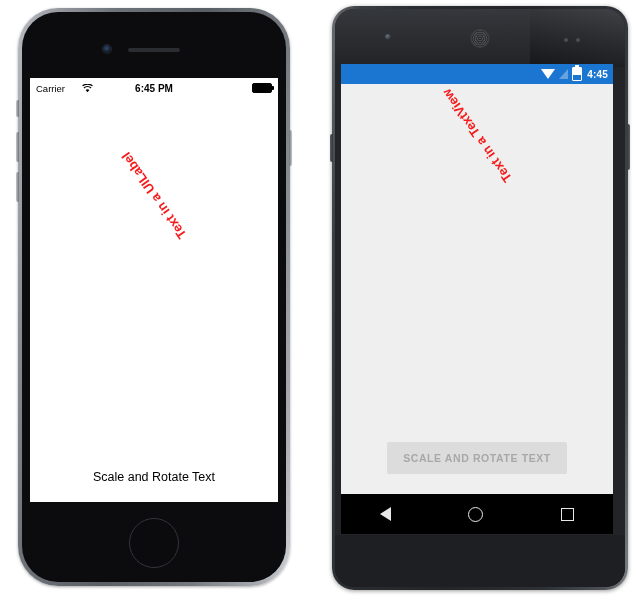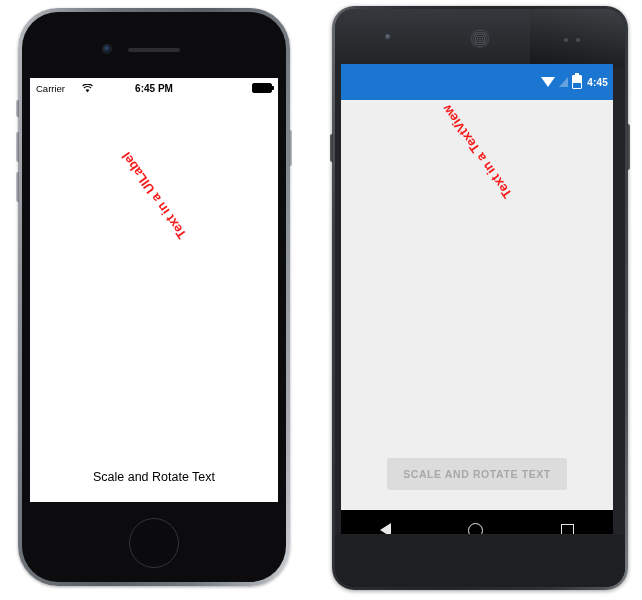--- a/index.html
+++ b/index.html
@@ -232,21 +232,21 @@
                  border-radius: 0 2px 2px 0; }
   .an-chin {
     position: absolute;
     left: 0; right: 0; bottom: 0;
     height: 52px;
     background: #1d1f22;
   }
 
   
   .an-status {
-    height: 36px;
+    height: 20px;
     display: flex;
     align-items: center;
     justify-content: flex-end;
     gap: 4px;
     padding: 0 5px;
     box-sizing: border-box;
     color: #ffffff;
     font-size: 10px;
     font-weight: bold;
   }

